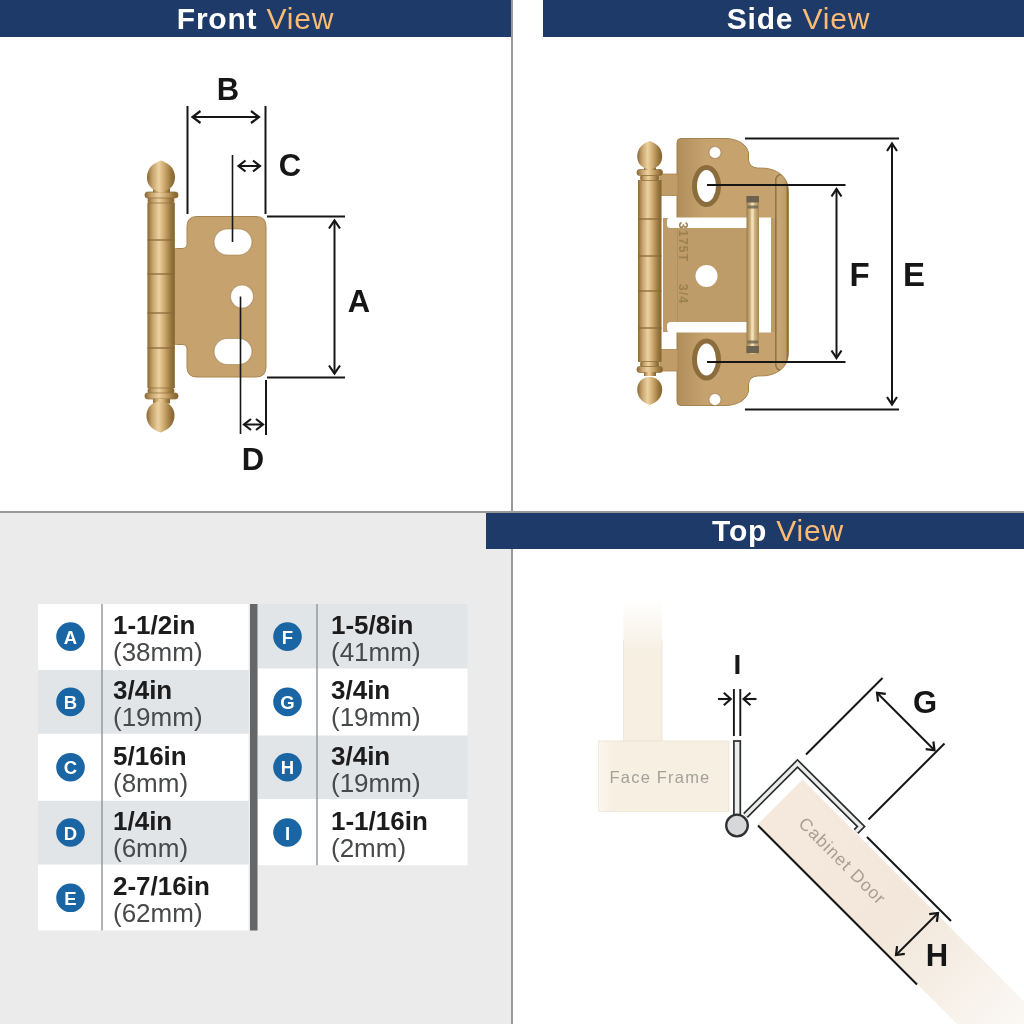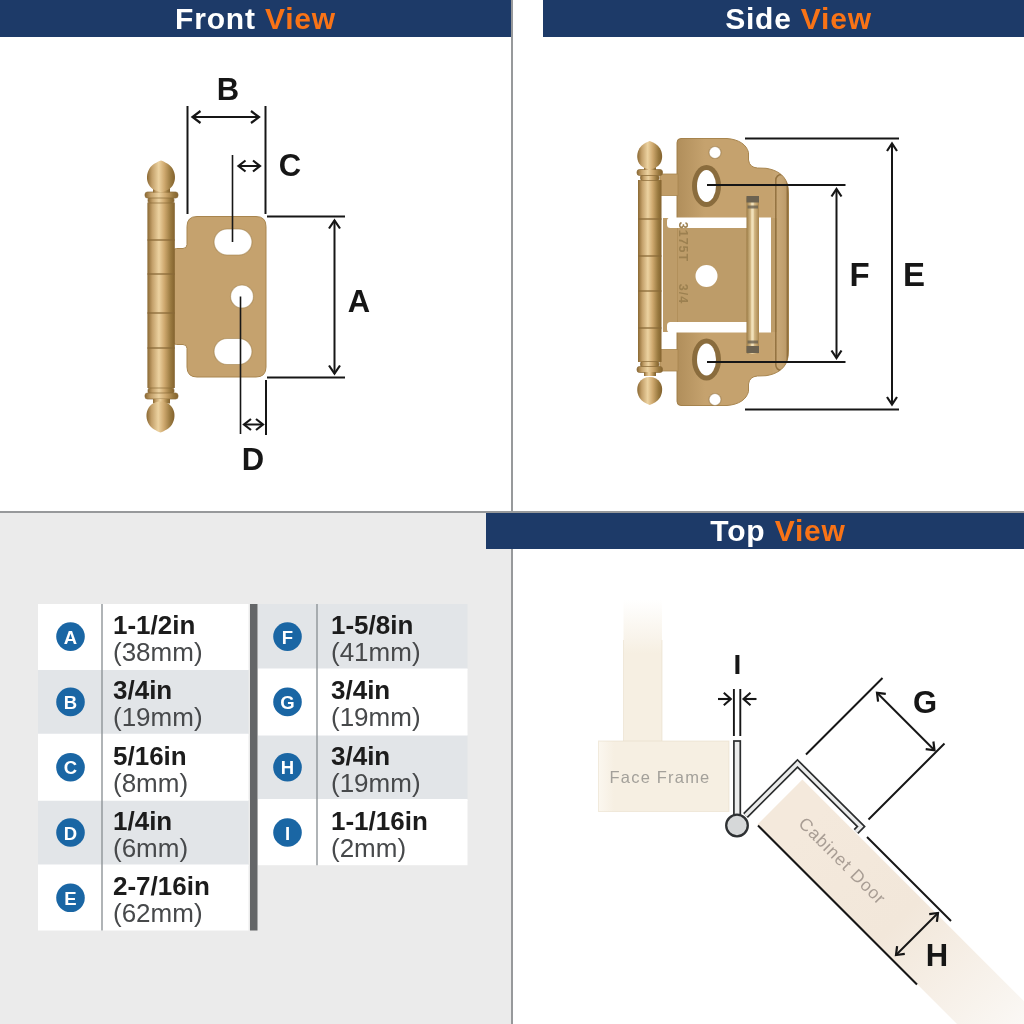--- a/index.html
+++ b/index.html
@@ -1,20 +1,20 @@
 <!DOCTYPE html>
 <html><head>
 <meta charset="utf-8">
 <style>
   html,body{margin:0;padding:0;background:#fff;width:1024px;height:1024px;overflow:hidden;}
   body{font-family:"Liberation Sans", sans-serif;position:relative;}
   .abs{position:absolute;}
   .hdr{position:absolute;background:#1d3a68;color:#fff;text-align:center;
        font-size:30px;font-weight:700;letter-spacing:.8px;}
-  .hdr span{font-weight:700;color:#f97316;}
+  .hdr span{font-weight:400;color:#fdba74;}
 </style>
 </head>
 <body>
 
 <div class="abs" style="left:511px;top:0;width:2px;height:1024px;background:#97999b;"></div>
 
 <div class="abs" style="left:0;top:511px;width:1024px;height:2px;background:#97999b;"></div>
 
 <div class="abs" style="left:0;top:513px;width:511px;height:511px;background:#ebebeb;"></div>
 

